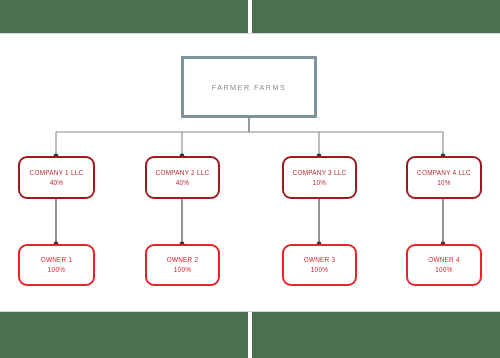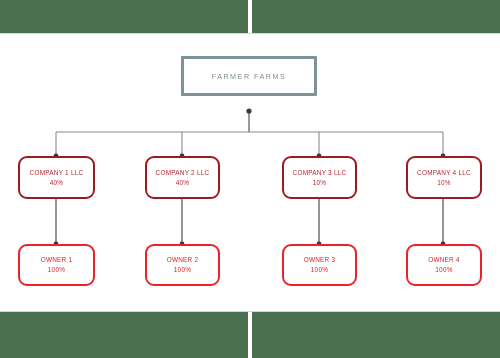--- a/index.html
+++ b/index.html
@@ -152,21 +152,21 @@
       <circle cx="56" cy="122" r="2.4" fill="#3a3a3a"></circle>
       <circle cx="182" cy="122" r="2.4" fill="#3a3a3a"></circle>
       <circle cx="319" cy="122" r="2.4" fill="#3a3a3a"></circle>
       <circle cx="443" cy="122" r="2.4" fill="#3a3a3a"></circle>
       <circle cx="56" cy="210" r="2.4" fill="#3a3a3a"></circle>
       <circle cx="182" cy="210" r="2.4" fill="#3a3a3a"></circle>
       <circle cx="319" cy="210" r="2.4" fill="#3a3a3a"></circle>
       <circle cx="443" cy="210" r="2.4" fill="#3a3a3a"></circle>
     </svg>
 
-    <div class="node node-root" style="left:181px; top:22px; width:136px; height:40px;">
+    <div class="node node-root" style="left:181px; top:22px; width:136px; height:62px;">
       <div class="node-line">FARMER FARMS</div>
     </div>
 
     <div class="node node-company" style="left:18px; top:122px; width:77px; height:43px;">
       <div class="node-line">COMPANY 1  LLC</div>
       <div class="node-line">40%</div>
     </div>
 
     <div class="node node-company" style="left:145px; top:122px; width:75px; height:43px;">
       <div class="node-line">COMPANY 2 LLC</div>

